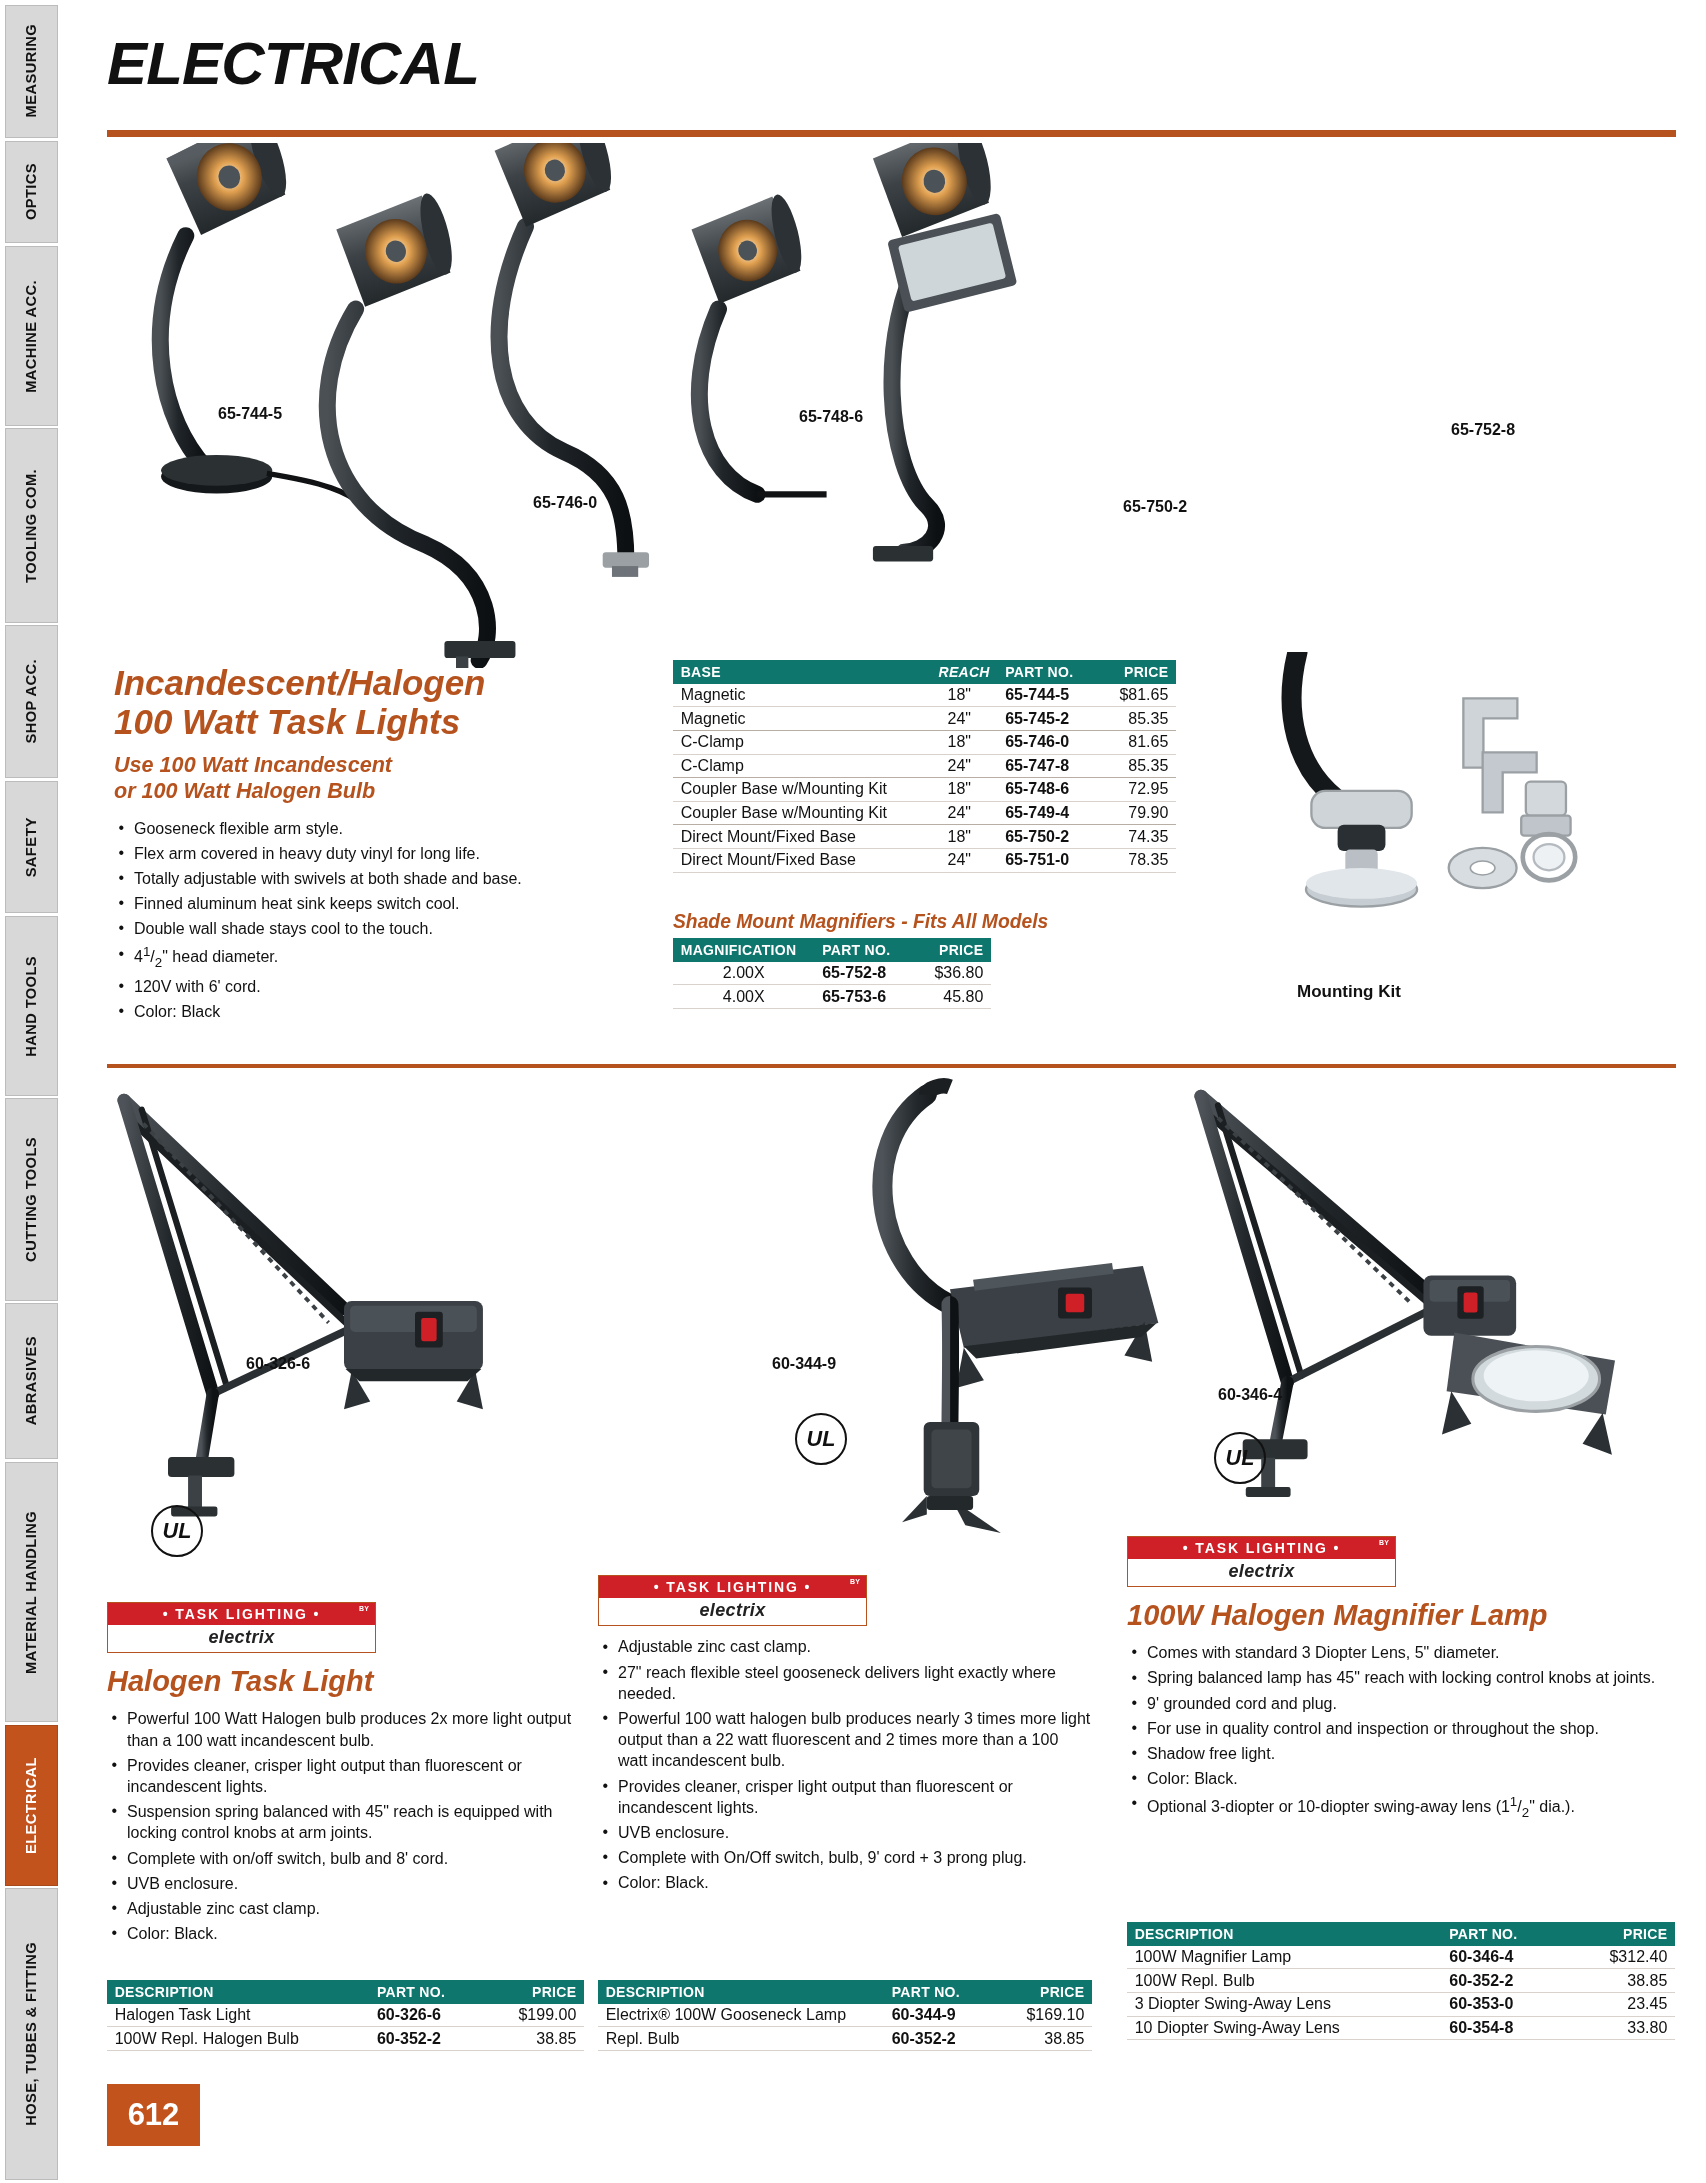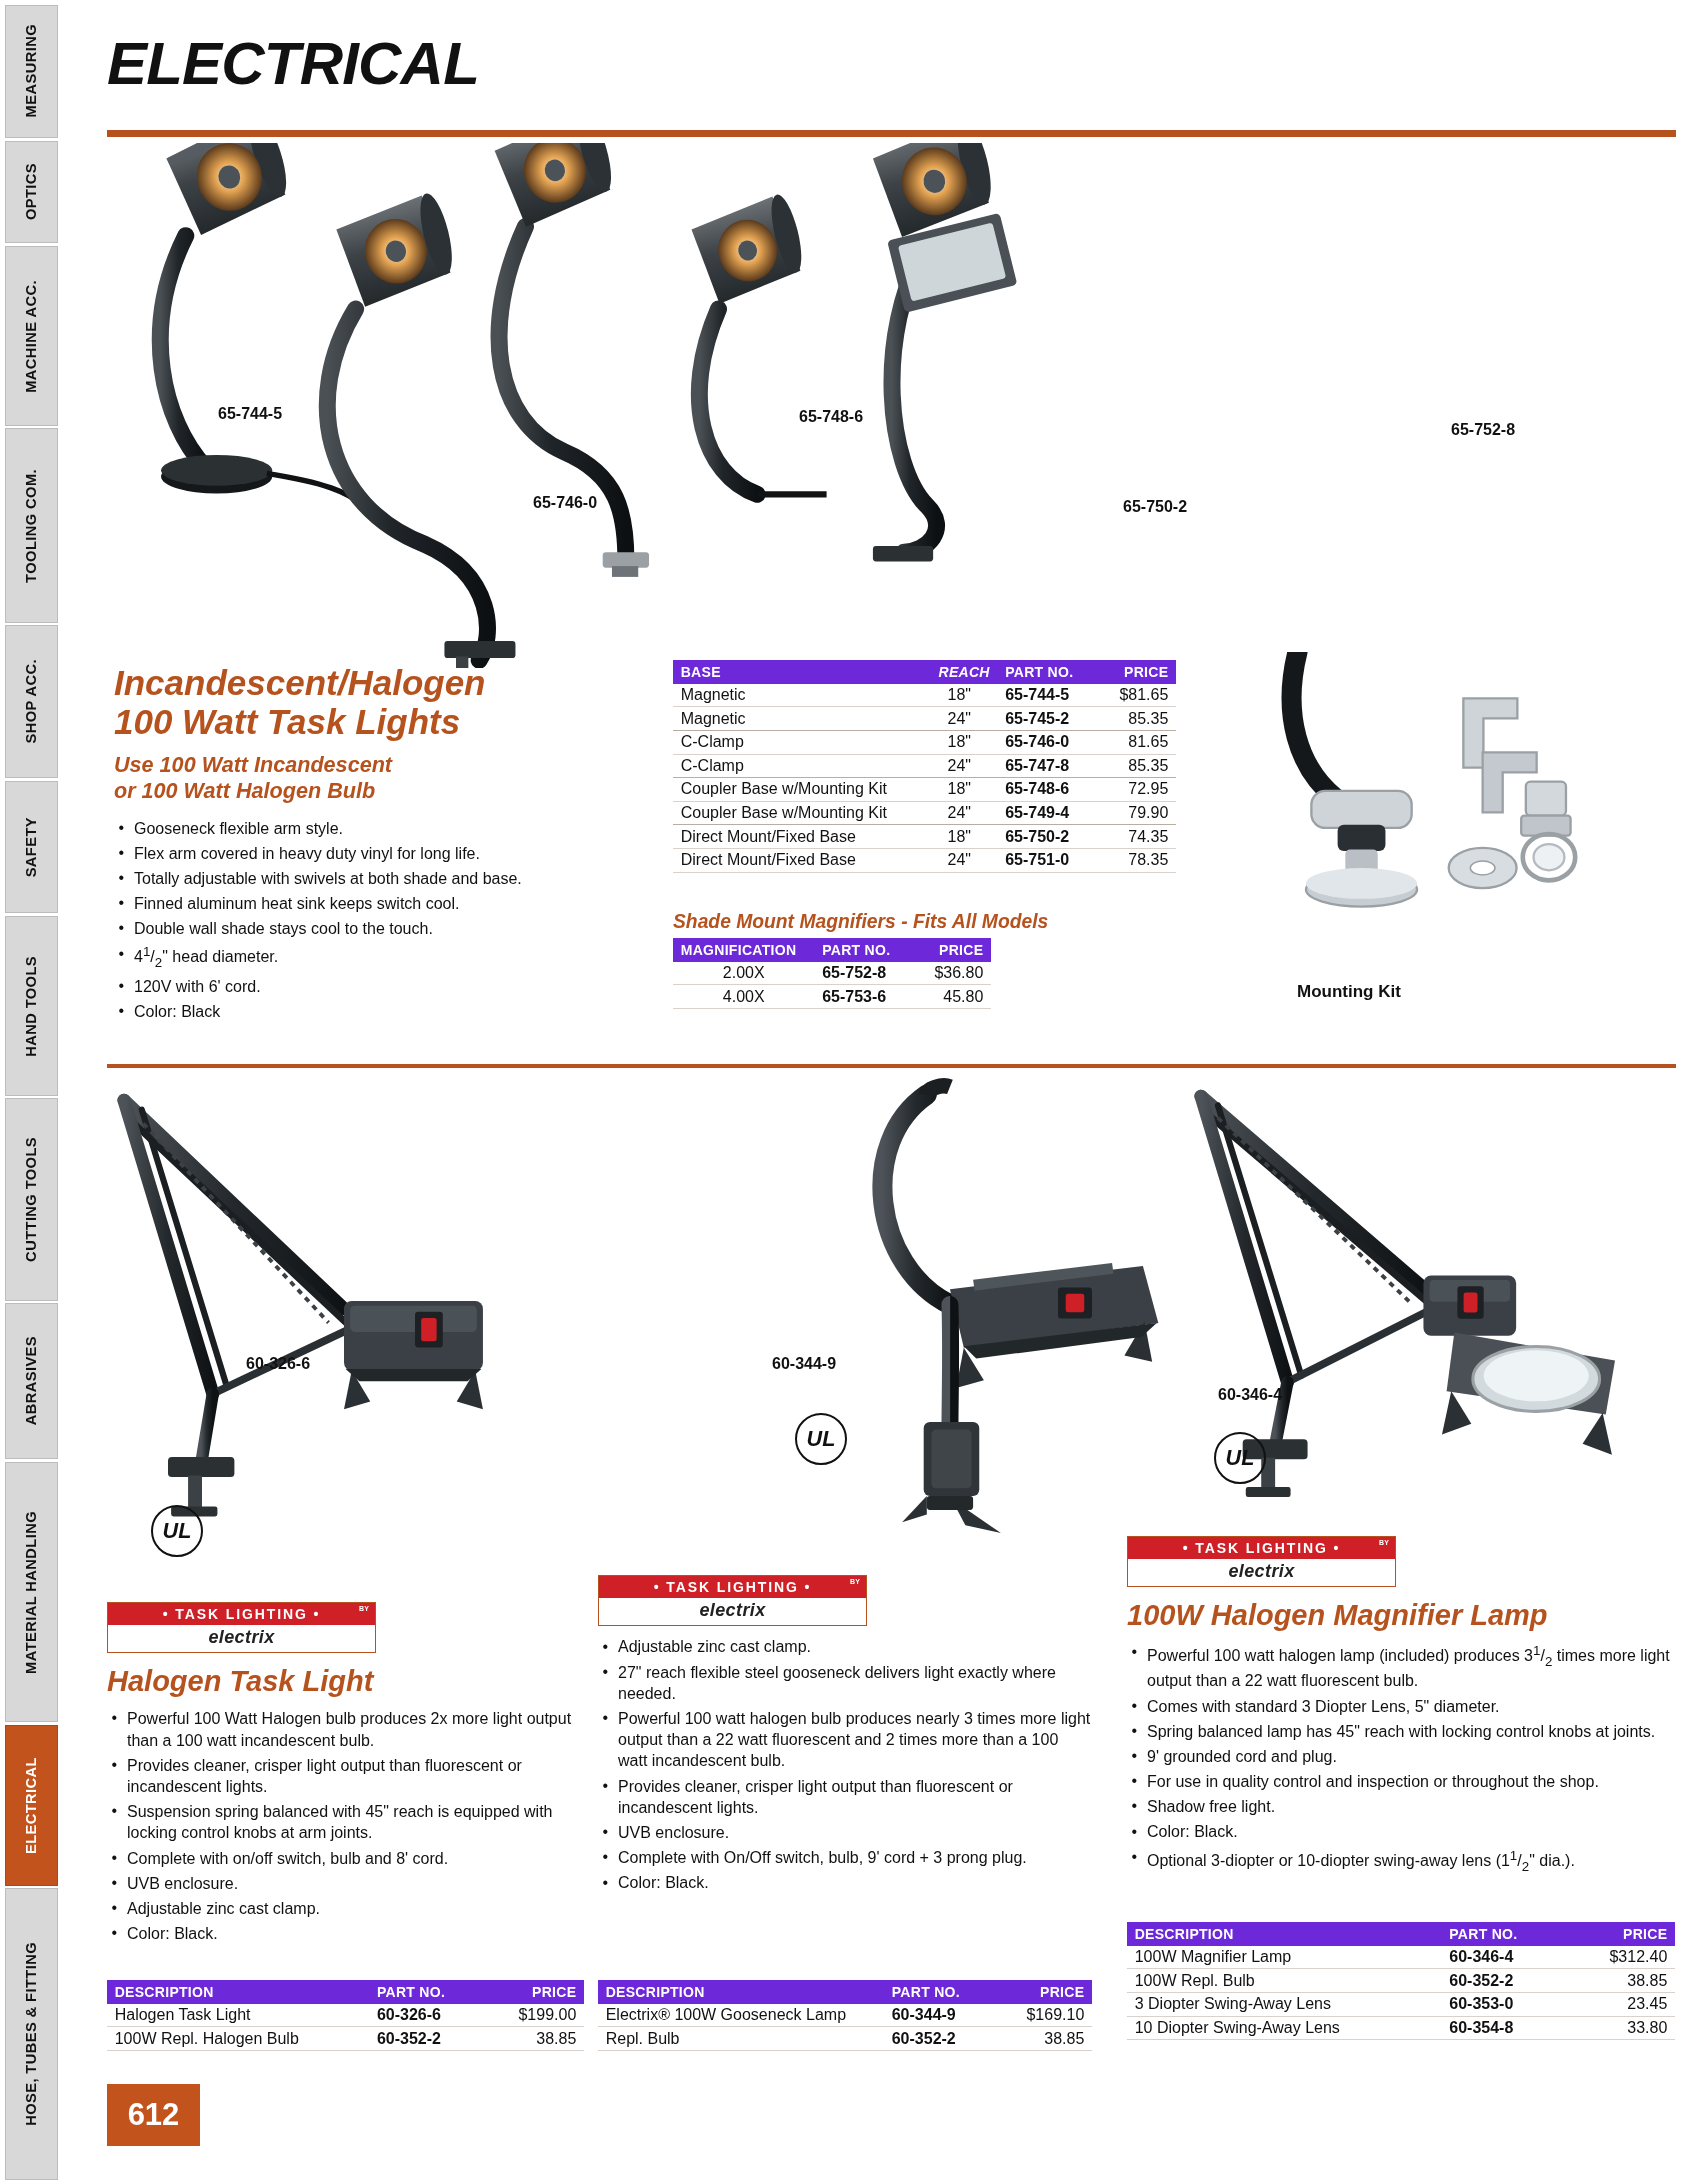--- a/index.html
+++ b/index.html
@@ -72,21 +72,21 @@
   ul.bul li:before {
     content:"•"; position:absolute; left:4.6px; top:-0.8px; font-size:16px;
   }
   
   table.spec {
     border-collapse:collapse;
     font-size:16px;
     color:#111;
   }
   table.spec thead th {
-    background:#6d28d9;
+    background:#0f766e;
     color:#fff;
     font-size:14px;
     font-weight:bold;
     letter-spacing:0.3px;
     padding:3.9px 7.7px;
     text-align:left;
   }
   table.spec td {
     padding:2.3px 7.7px;
     border-bottom:0.8px solid #d9d2cc;
@@ -576,21 +576,20 @@
 <div style="position:absolute; left:1127px; top:1536px; width:550px;">
   <div class="tl-logo">
     <div class="bar">
       <span>• TASK LIGHTING •</span>
       <span class="by">BY</span>
     </div>
     <div class="brand">electrix</div>
   </div>
   <div class="hl h-mid" style="margin-top:12.4px;">100W Halogen Magnifier Lamp</div>
   <ul class="bul" style="margin-top:10.8px;">
-    <li>Powerful 100 watt halogen lamp (included) produces 3<sup>1</sup>/<sub>2</sub> times more light output than a 22 watt fluorescent bulb.</li>
     <li>Comes with standard 3 Diopter Lens, 5" diameter.</li>
     <li>Spring balanced lamp has 45" reach with locking control knobs at joints.</li>
     <li>9' grounded cord and plug.</li>
     <li>For use in quality control and inspection or throughout the shop.</li>
     <li>Shadow free light.</li>
     <li>Color: Black.</li>
     <li>Optional 3-diopter or 10-diopter swing-away lens (1<sup>1</sup>/<sub>2</sub>" dia.).</li>
   </ul>
 </div>
 <table class="spec" style="position:absolute; left:1127px; top:1922px; width:548px;">

